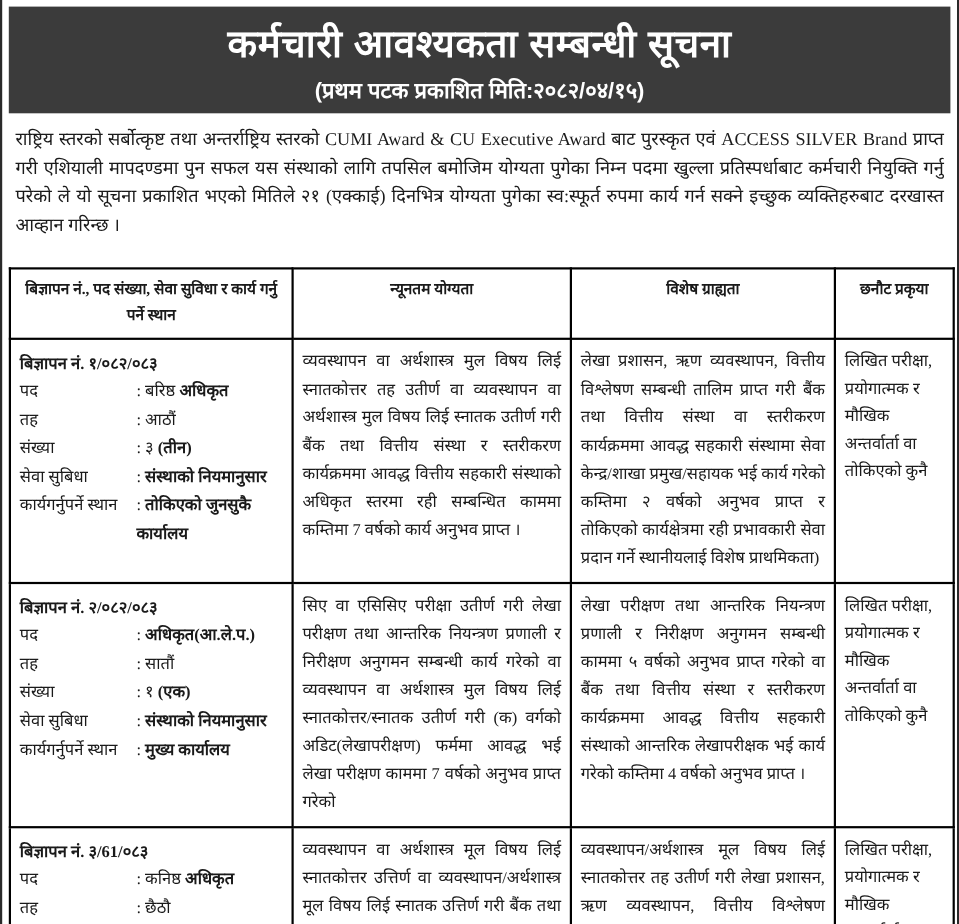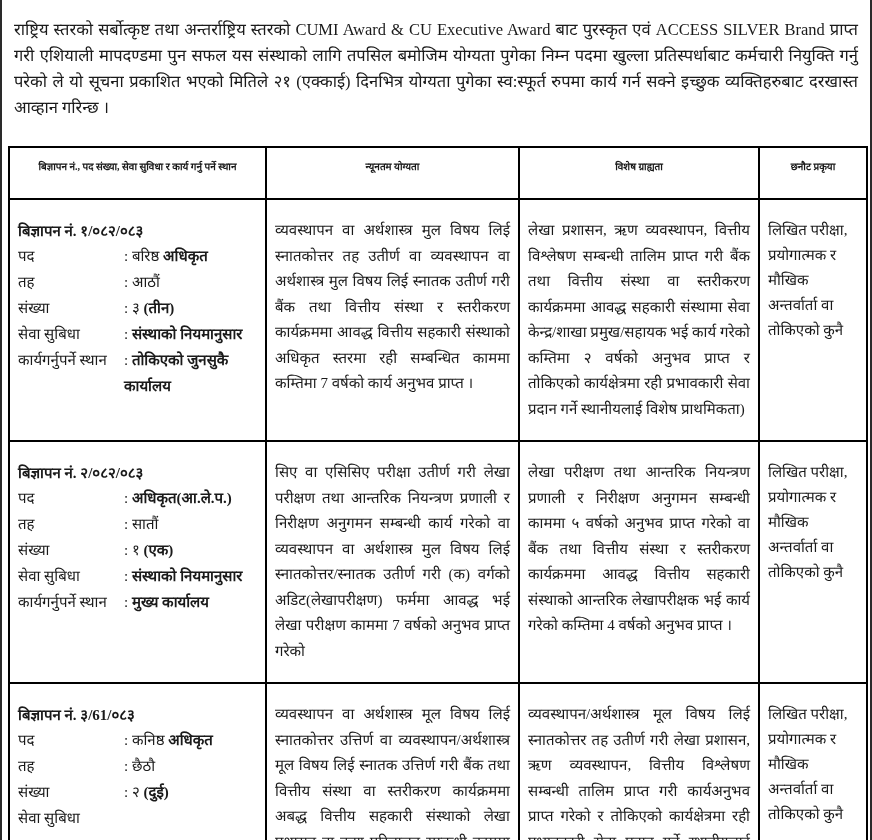--- a/index.html
+++ b/index.html
@@ -55,47 +55,51 @@
     border:2px solid #000;
     font-size:15px;
   }
   table.vacancy col.c1{width:257px;}
   table.vacancy col.c2{width:253px;}
   table.vacancy col.c3{width:240px;}
   table.vacancy col.c4{width:108px;}
   table.vacancy th, table.vacancy td{
     border:2px solid #000;
     vertical-align:top;
-    padding:18px 8px;
+    padding:8px 8px;
     box-sizing:border-box;
   }
   table.vacancy th{
     font-weight:bold;
     text-align:center;
-    font-size:10px;
+    font-size:14px;
     line-height:24px;
     padding:7px 6px;
     height:52px;
   }
   tr.row-1 td{height:206px;}
   tr.row-2 td{height:188px;margin-left:32px;}
   tr.row-3 td{height:174px;}
   td.cell-justify{text-align:justify;line-height:25.5px;}
   td.cell-selection{line-height:25px;}
   .advert-no{font-weight:bold;margin:2px 0 3px 0;}
   .detail-line{display:flex;line-height:26px;}
   .detail-label{flex:0 0 106px;}
   .detail-value{flex:1;}
   .detail-value .v-bold{font-weight:bold;}
 </style>
 </head>
 <body>
 
 <div class="page">
 
+  <div class="banner">
+    <div class="banner-title">कर्मचारी आवश्यकता सम्बन्धी सूचना</div>
+    <div class="banner-subtitle">(प्रथम पटक प्रकाशित मिति:२०८२/०४/१५)</div>
+  </div>
 
   <p class="intro">राष्ट्रिय स्तरको सर्बोत्कृष्ट तथा अन्तर्राष्ट्रिय स्तरको CUMI Award &amp; CU Executive Award बाट पुरस्कृत एवं ACCESS SILVER Brand प्राप्त गरी एशियाली मापदण्डमा पुन सफल यस संस्थाको लागि तपसिल बमोजिम योग्यता पुगेका निम्न पदमा खुल्ला प्रतिस्पर्धाबाट कर्मचारी नियुक्ति गर्नु परेको ले  यो सूचना प्रकाशित भएको मितिले २१ (एक्काई) दिनभित्र योग्यता पुगेका स्व:स्फूर्त रुपमा कार्य गर्न सक्ने इच्छुक व्यक्तिहरुबाट दरखास्त आव्हान गरिन्छ ।</p>
 
   <table class="vacancy">
     <colgroup>
         <col class="c1">
         <col class="c2">
         <col class="c3">
         <col class="c4">
       </colgroup>

